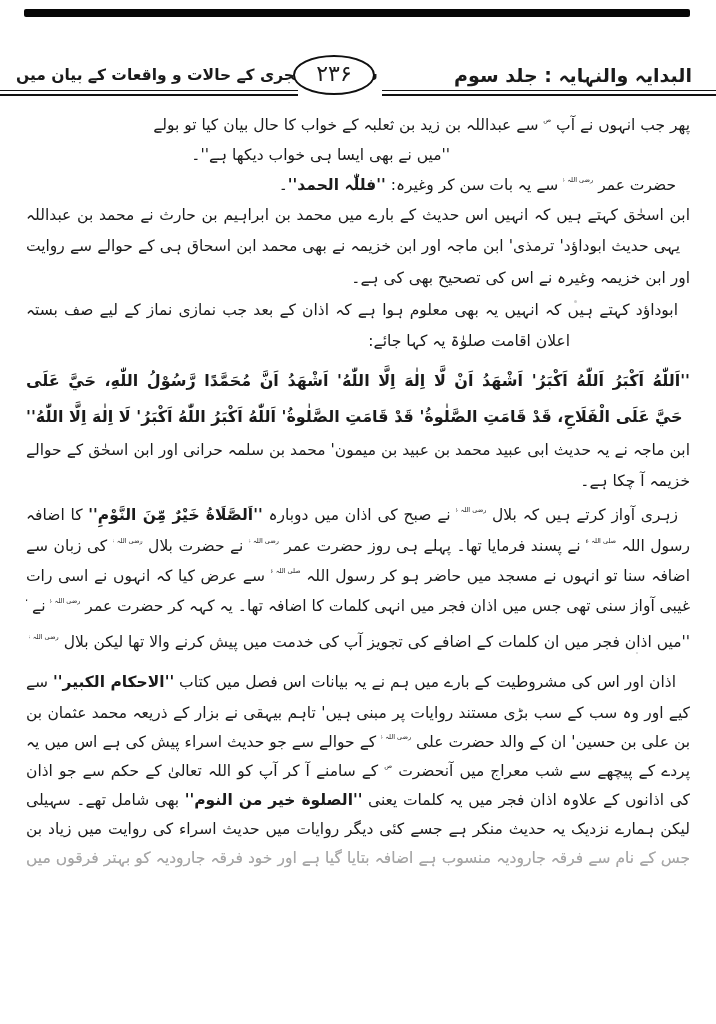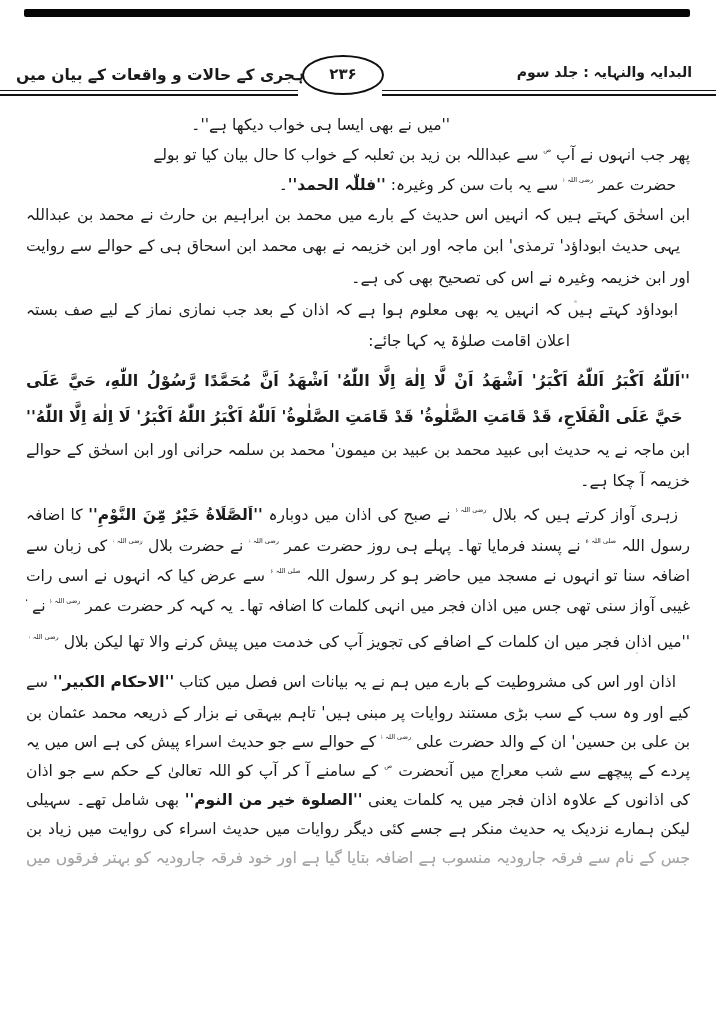--- a/index.html
+++ b/index.html
@@ -4,29 +4,29 @@
 <style>
   html,body{margin:0;padding:0;background:#ffffff;}
   .page{
     position:relative;width:716px;height:1024px;background:#ffffff;
     font-family:"DejaVu Sans",sans-serif;direction:rtl;overflow:hidden;
     color:#1b1b1b;
   }
   
   .top-bar{position:absolute;left:24px;top:9px;width:666px;height:8px;background:#070707;border-radius:2px;}
   
-  .hdr-right{position:absolute;right:24px;top:64px;font-size:14px;font-weight:bold;white-space:nowrap;}
+  .hdr-right{position:absolute;right:24px;top:64px;font-size:19px;font-weight:bold;white-space:nowrap;}
   .hdr-left{position:absolute;left:16px;top:66px;font-size:15.5px;font-weight:bold;white-space:nowrap;}
   .rule{position:absolute;top:90px;height:3px;border-top:1.5px solid #121212;border-bottom:2.5px solid #121212;}
   .rule-left{left:0;width:298px;}
   .rule-right{left:382px;right:0;}
   .page-badge{
-    position:absolute;left:302px;top:55px;width:78px;height:36px;
+    position:absolute;left:293px;top:55px;width:78px;height:36px;
     border:2.5px solid #101010;border-radius:50%;background:#fff;z-index:2;
-    text-align:center;line-height:34px;font-weight:bold;font-size:15px;
+    text-align:center;line-height:34px;font-weight:normal;font-size:22px;
   }
   
   .body-text{position:absolute;top:110px;right:26px;left:26px;}
   .ln{font-size:15.5px;height:30px;line-height:30px;overflow:hidden;}
   .t-j{text-align:justify;text-align-last:justify;}
   .t-r{text-align:right;white-space:nowrap;}
   .t-c{text-align:left;white-space:nowrap;}
   .arabic{font-weight:bold;font-size:16px;}
   .ab{font-weight:bold;}
   .faded{color:#a6a6a6;text-shadow:0 0 .5px #c4c4c4;}
@@ -45,22 +45,22 @@
 
   <div class="hdr-right">البدایہ والنہایہ : جلد سوم</div>
   <div class="hdr-left">سال اوّل ہجری کے حالات و واقعات کے بیان میں</div>
   <div class="rule rule-left"></div>
   <div class="rule rule-right"></div>
   <div class="page-badge">
     <span>۲۳۶</span>
   </div>
 
   <div class="body-text">
+      <div class="ln t-r"><span>پھر جب انہوں نے آپ </span><span class="hn">ص</span><span> سے عبداللہ بن زید بن ثعلبہ کے خواب کا حال بیان کیا تو بولے</span></div>
       <div class="ln t-r" style="padding-right: 240px;"><span>''میں نے بھی ایسا ہی خواب دیکھا ہے''۔</span></div>
-      <div class="ln t-r"><span>پھر جب انہوں نے آپ </span><span class="hn">ص</span><span> سے عبداللہ بن زید بن ثعلبہ کے خواب کا حال بیان کیا تو بولے</span></div>
       <div class="ln t-r" style="padding-right: 14px;"><span>حضرت عمر </span><span class="hn">رضی اللہ عنہ</span><span> سے یہ بات سن کر وغیرہ: </span><span class="ab">''فللّٰہ الحمد''</span><span>۔</span></div>
       <div class="ln t-j" style="height: 31px; line-height: 31px;"><span>ابن اسحٰق کہتے ہیں کہ انہیں اس حدیث کے بارے میں محمد بن ابراہیم بن حارث نے محمد بن عبداللہ بن زید ثعلبہ ابن عبد ربہ</span></div>
       <div class="ln t-j" style="padding-right: 10px; height: 31px; line-height: 31px;"><span>یہی حدیث ابوداؤد' ترمذی' ابن ماجہ اور ابن خزیمہ نے بھی محمد ابن اسحاق ہی کے حوالے سے روایت کی ہے۔ البتہ ترمذی</span></div>
       <div class="ln t-r" style="height: 32px; line-height: 32px;"><span>اور ابن خزیمہ وغیرہ نے اس کی تصحیح بھی کی ہے۔</span></div>
       <div class="ln t-j" style="padding-right: 12px; height: 32px; line-height: 32px;"><span>ابوداؤد کہتے ہیں کہ انہیں یہ بھی معلوم ہوا ہے کہ اذان کے بعد جب نمازی نماز کے لیے صف بستہ کھڑے ہو جائیں تو بطور</span></div>
       <div class="ln t-r" style="padding-right: 120px; height: 31px; line-height: 31px;"><span>اعلان اقامت صلوٰۃ یہ کہا جائے:</span></div>
       <div class="ln t-j arabic" style="margin-top: 6px; height: 36px; line-height: 36px;"><span>''اَللّٰهُ اَكْبَرُ اَللّٰهُ اَكْبَرُ' اَشْهَدُ اَنْ لَّا اِلٰهَ اِلَّا اللّٰهُ' اَشْهَدُ اَنَّ مُحَمَّدًا رَّسُوْلُ اللّٰهِ، حَيَّ عَلَى الصَّلٰوةِ'</span></div>
       <div class="ln t-c arabic" style="height: 36px; line-height: 36px;"><span>حَيَّ عَلَى الْفَلَاحِ، قَدْ قَامَتِ الصَّلٰوةُ' قَدْ قَامَتِ الصَّلٰوةُ' اَللّٰهُ اَكْبَرُ اللّٰهُ اَكْبَرُ' لَا اِلٰهَ اِلَّا اللّٰهُ''</span></div>
       <div class="ln t-j" style="height: 31px; line-height: 31px;"><span>ابن ماجہ نے یہ حدیث ابی عبید محمد بن عبید بن میمون' محمد بن سلمہ حرانی اور ابن اسحٰق کے حوالے سے پیش کی ہے جس کا ذکر</span></div>
       <div class="ln t-r" style="height: 31px; line-height: 31px;"><span>خزیمہ آ چکا ہے۔</span></div>

